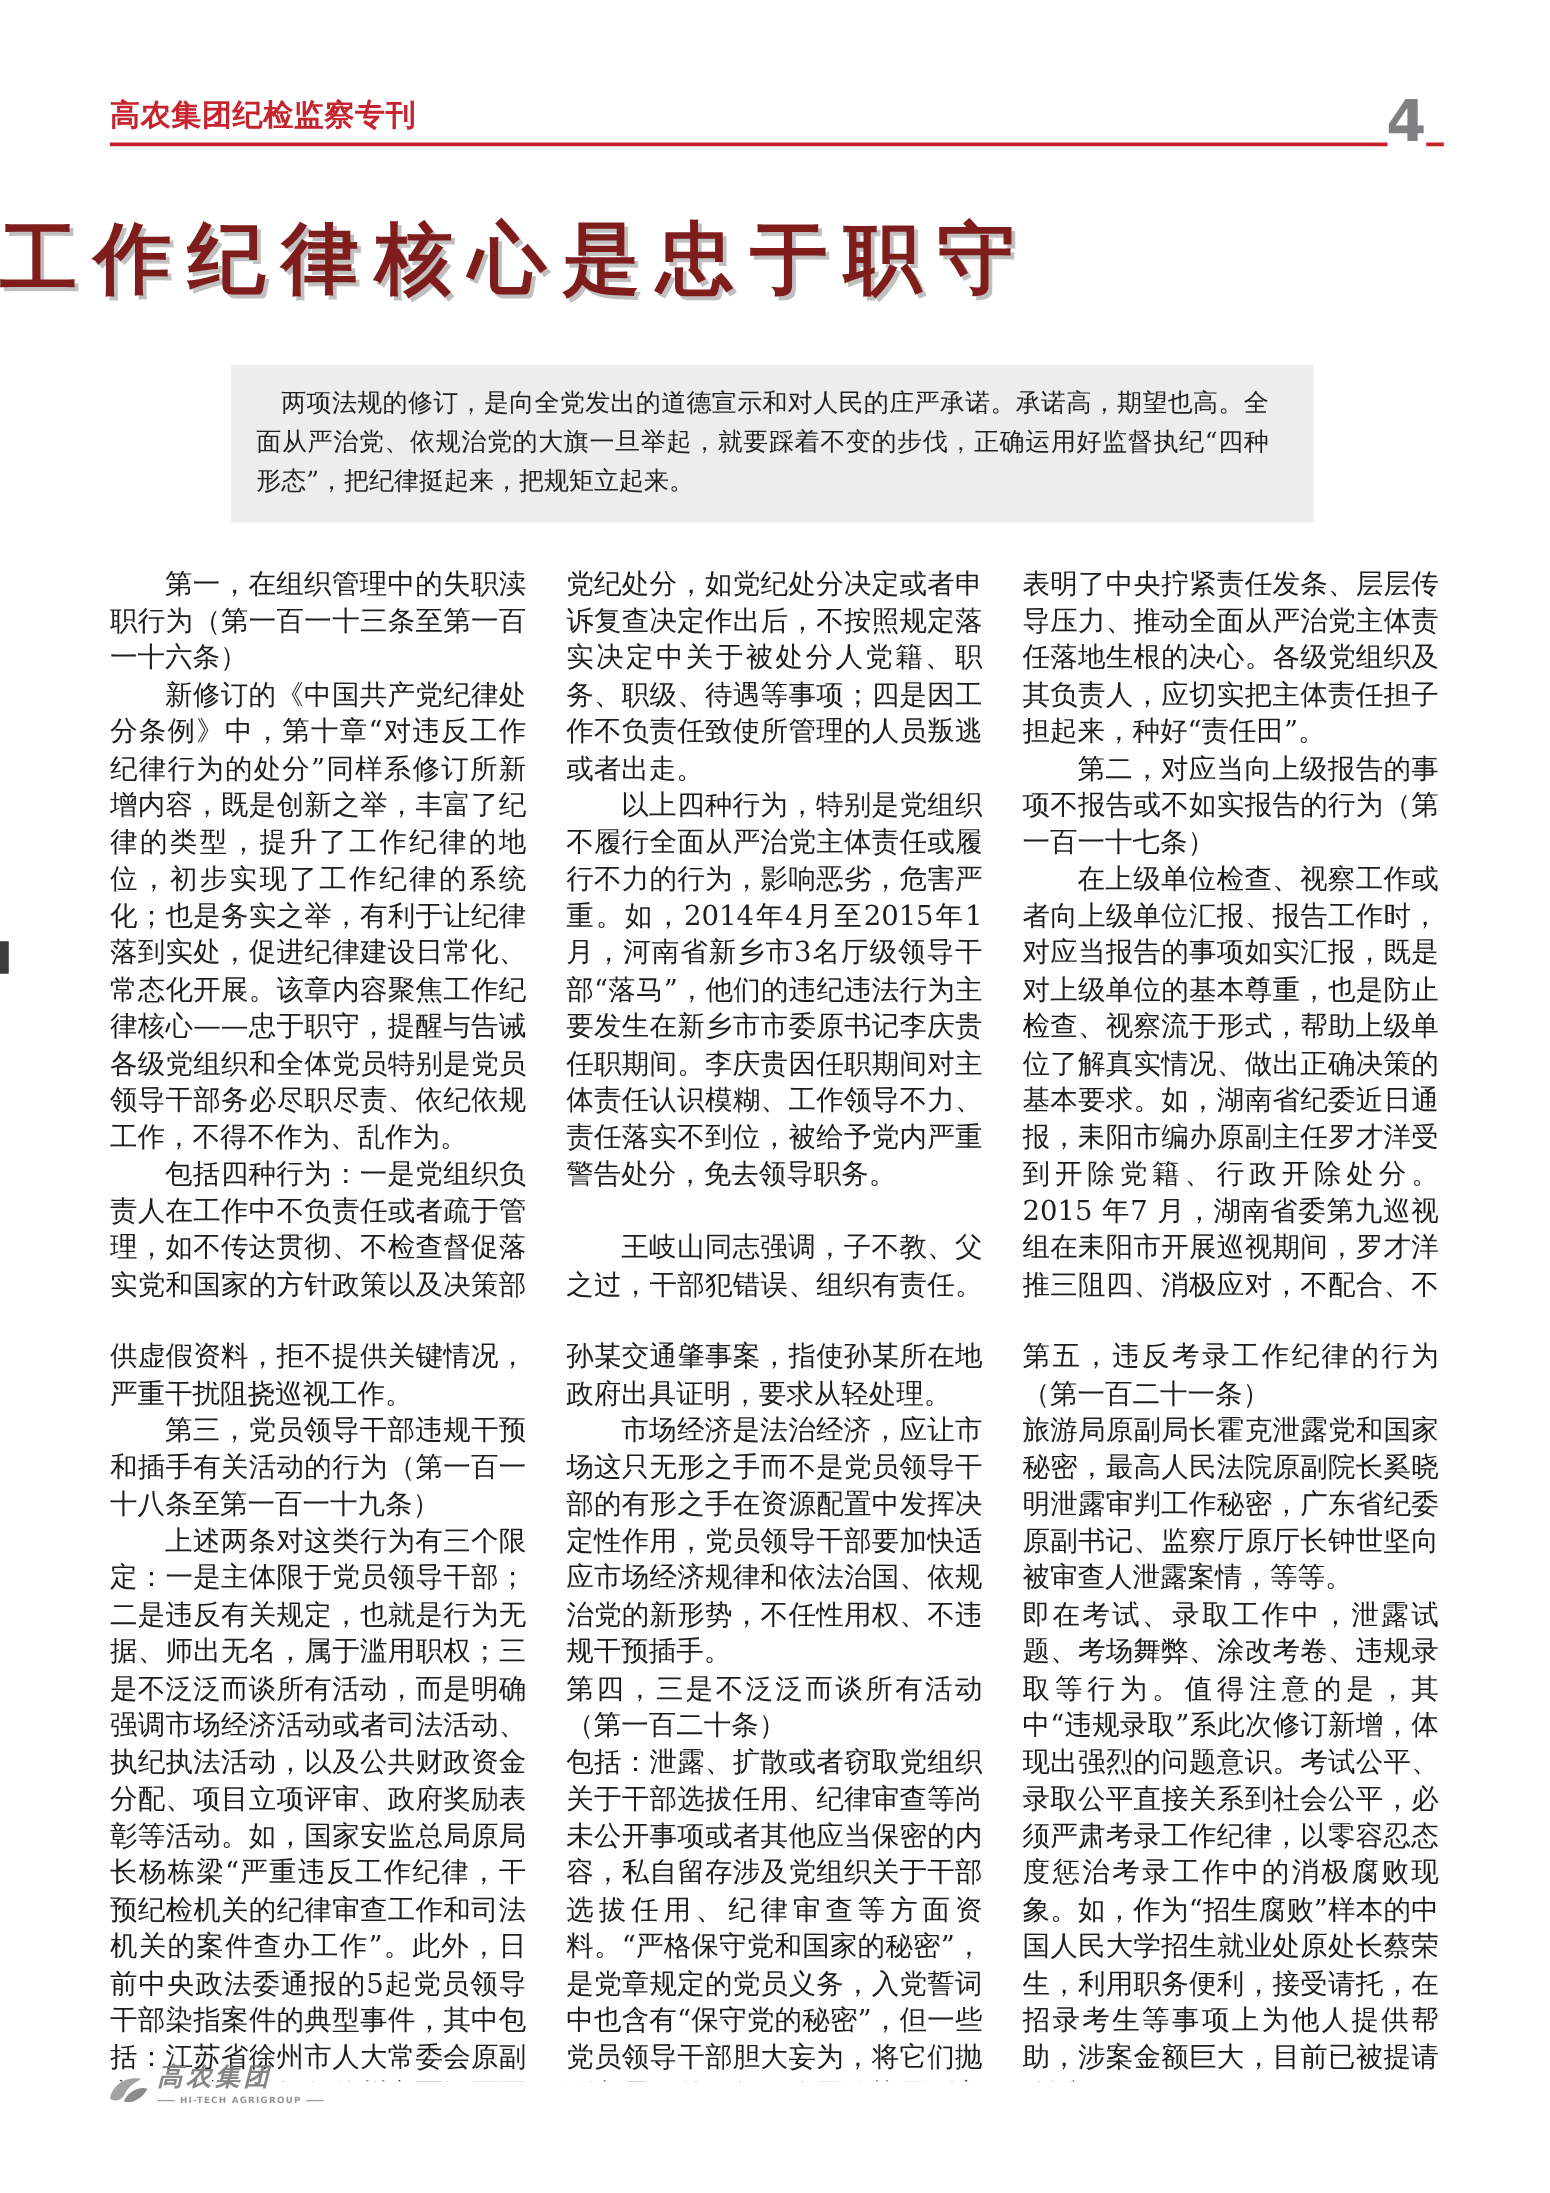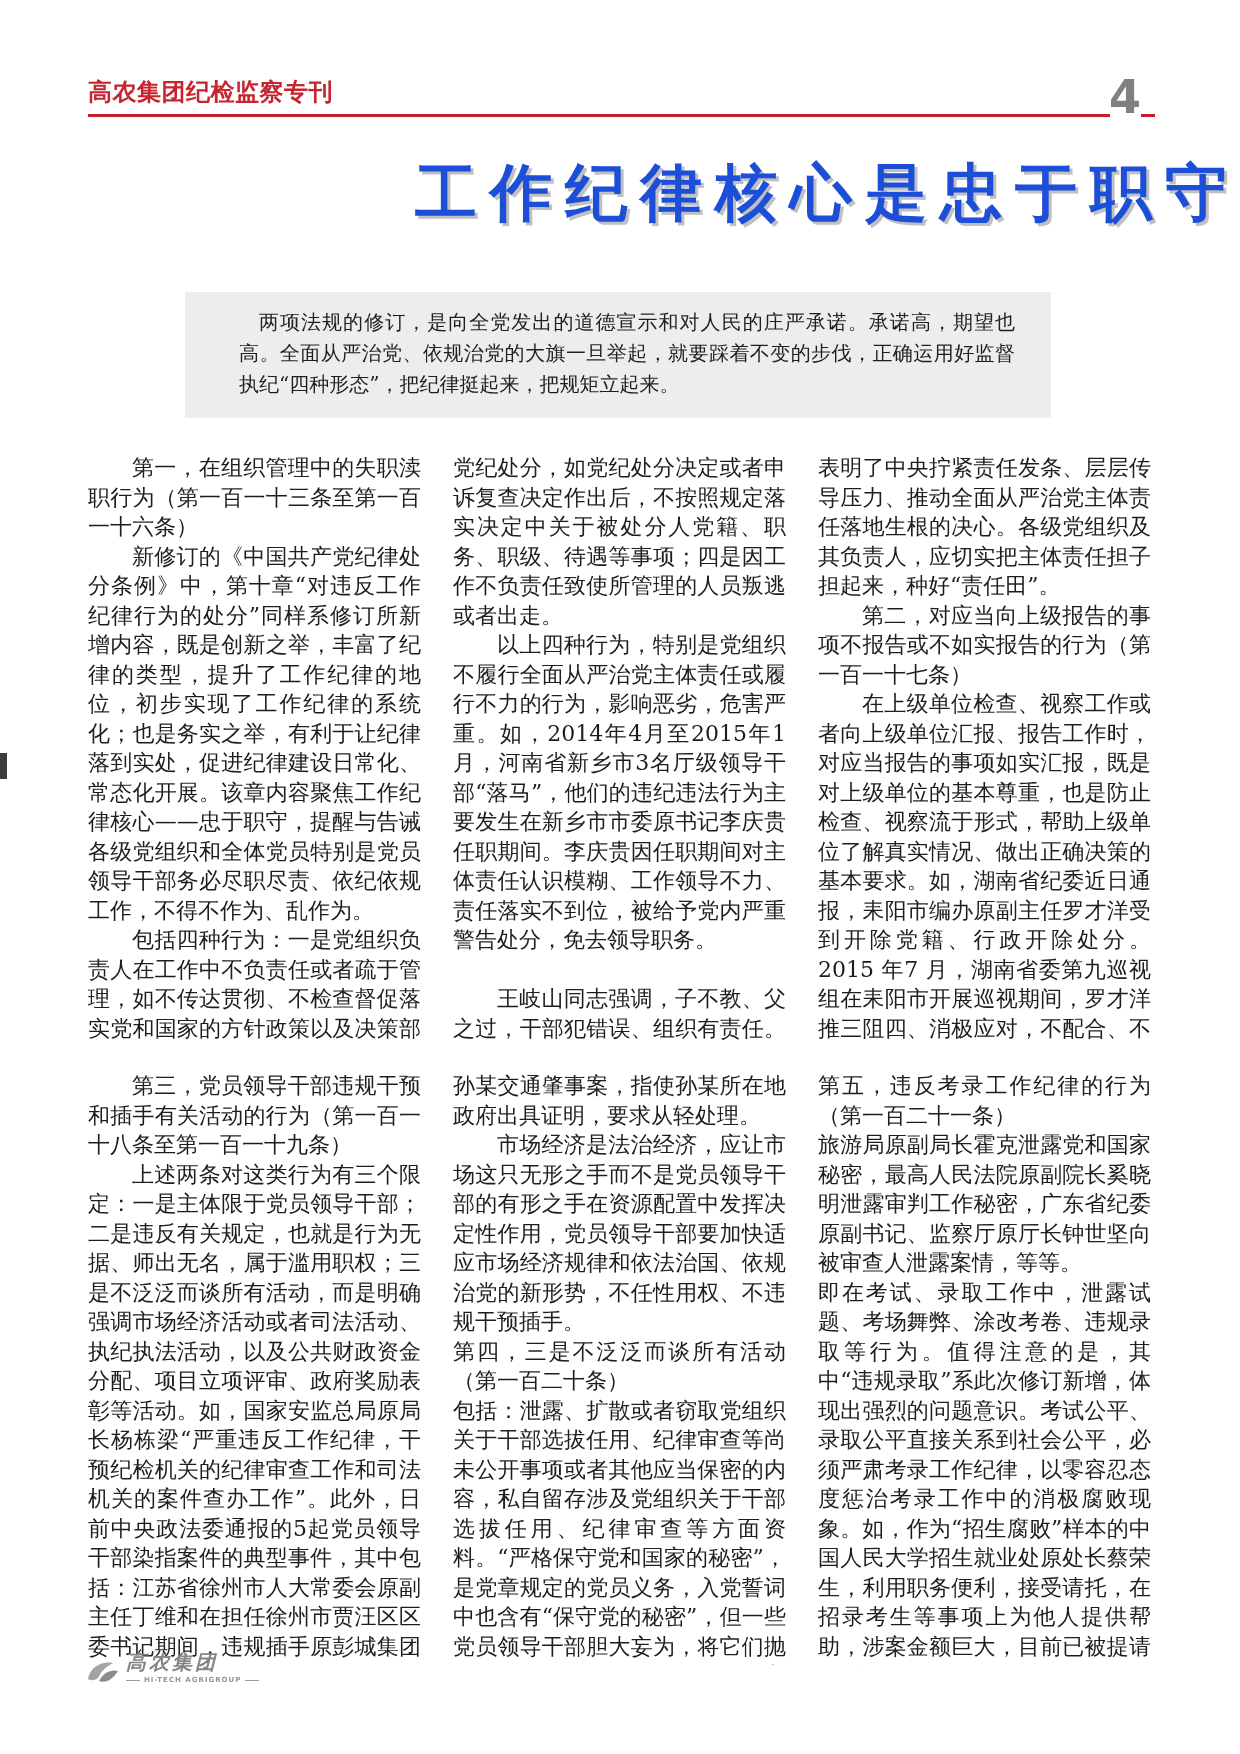--- a/index.html
+++ b/index.html
@@ -22,30 +22,30 @@
     position:absolute; left:1141px; top:114px; width:14px; height:3px;
     background:#c6202e;
   }
   .page-number {
     position:absolute; left:1108px; top:76px; width:34px;
     font-family:"DejaVu Sans", sans-serif; font-weight:bold;
     font-size:46px; line-height:42px; color:#7f8082; text-align:center;
   }
   
   .article-title {
-    position:absolute; left:0; top:154px; width:1240px; margin:0;
-    text-align:right; font-family:"DejaVu Serif", serif;
-    font-weight:900; font-size:62px; line-height:78px; color:#1d4ed8;
+    position:absolute; left:0; top:168px; width:1240px; margin:0;
+    text-align:left; font-family:"DejaVu Serif", serif;
+    font-weight:900; font-size:62px; line-height:78px; color:#7f1d1d;
     letter-spacing:13px; text-shadow:3px 3px 0 rgba(140,140,140,0.55);
     white-space:nowrap;
   }
   
   .intro-box {
     position:absolute; left:185px; top:292px; width:866px; height:126px;
-    background:#ededed; box-sizing:border-box; padding:15px 36px 0 54px;
+    background:#ededed; box-sizing:border-box; padding:15px 36px 0 20px;
     overflow:hidden;
   }
   .intro-box p {
     margin:0; font-size:20px; line-height:31px; color:#1f1f1f;
     text-align:justify; text-indent:1em;
   }
   
   .col {
     position:absolute; width:333px; overflow:hidden;
     font-size:22px; line-height:29.5px; color:#1d1d1d;
@@ -113,20 +113,21 @@
       </div>
     <div class="col c3">
         <p class="">表明了中央拧紧责任发条、层层传导压力、推动全面从严治党主体责任落地生根的决心。各级党组织及其负责人，应切实把主体责任担子担起来，种好“责任田”。</p>
         <p class="indent">第二，对应当向上级报告的事项不报告或不如实报告的行为（第一百一十七条）</p>
         <p class="indent">在上级单位检查、视察工作或者向上级单位汇报、报告工作时，对应当报告的事项如实汇报，既是对上级单位的基本尊重，也是防止检查、视察流于形式，帮助上级单位了解真实情况、做出正确决策的基本要求。如，湖南省纪委近日通报，耒阳市编办原副主任罗才洋受到开除党籍、行政开除处分。2015 年7 月，湖南省委第九巡视组在耒阳市开展巡视期间，罗才洋推三阻四、消极应对，不配合、不支持巡视工作，巡视组反复提醒教育后，他仍故意向巡视组提</p>
       </div>
   </section>
 
   <section class="deck-bot">
     <div class="col c1">
+        <p class="">供虚假资料，拒不提供关键情况，严重干扰阻挠巡视工作。</p>
         <p class="indent">第三，党员领导干部违规干预和插手有关活动的行为（第一百一十八条至第一百一十九条）</p>
         <p class="indent">上述两条对这类行为有三个限定：一是主体限于党员领导干部；二是违反有关规定，也就是行为无据、师出无名，属于滥用职权；三是不泛泛而谈所有活动，而是明确强调市场经济活动或者司法活动、执纪执法活动，以及公共财政资金分配、项目立项评审、政府奖励表彰等活动。如，国家安监总局原局长杨栋梁“严重违反工作纪律，干预纪检机关的纪律审查工作和司法机关的案件查办工作”。此外，日前中央政法委通报的5起党员领导干部染指案件的典型事件，其中包括：江苏省徐州市人大常委会原副主任丁维和在担任徐州市贾汪区区委书记期间，违规插手原彭城集团董事长</p>
       </div>
     <div class="col c2">
         <p class="">孙某交通肇事案，指使孙某所在地政府出具证明，要求从轻处理。</p>
         <p class="indent">市场经济是法治经济，应让市场这只无形之手而不是党员领导干部的有形之手在资源配置中发挥决定性作用，党员领导干部要加快适应市场经济规律和依法治国、依规治党的新形势，不任性用权、不违规干预插手。</p>
         <p class="">第四，三是不泛泛而谈所有活动（第一百二十条）</p>
         <p class="">包括：泄露、扩散或者窃取党组织关于干部选拔任用、纪律审查等尚未公开事项或者其他应当保密的内容，私自留存涉及党组织关于干部选拔任用、纪律审查等方面资料。“严格保守党和国家的秘密”，是党章规定的党员义务，入党誓词中也含有“保守党的秘密”，但一些党员领导干部胆大妄为，将它们抛到九霄云外。如，全国政协原副主席令计划违纪违法获取党和国家大量核心机密，国家</p>
       </div>
     <div class="col c3">

